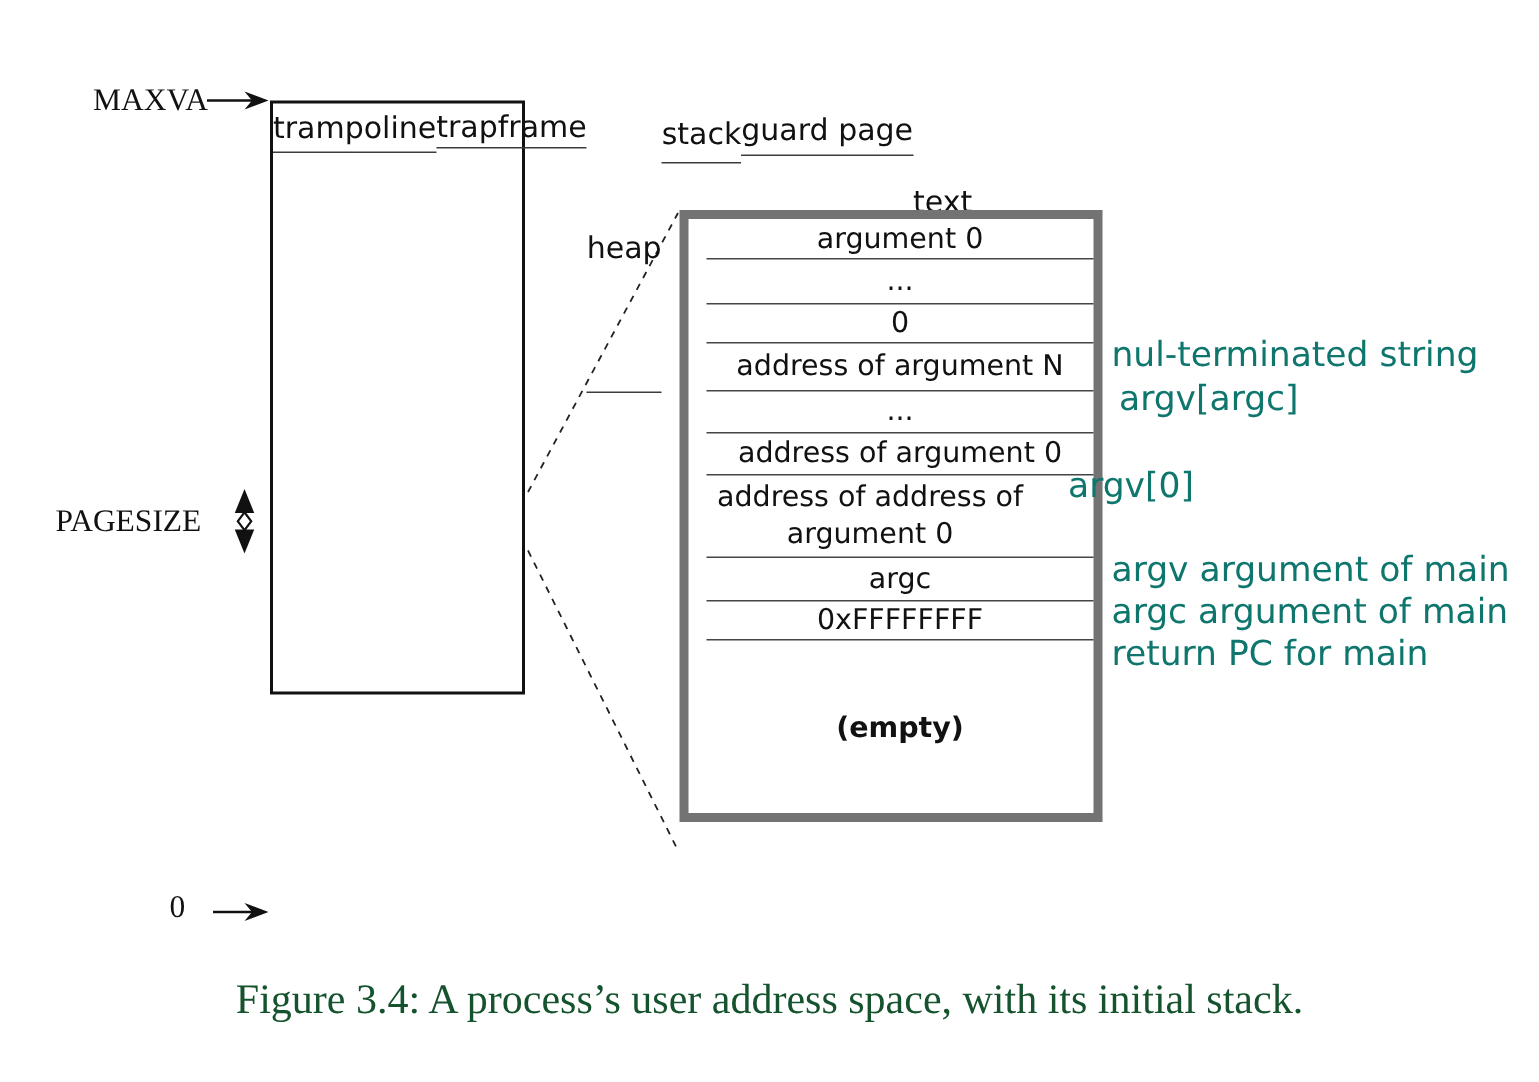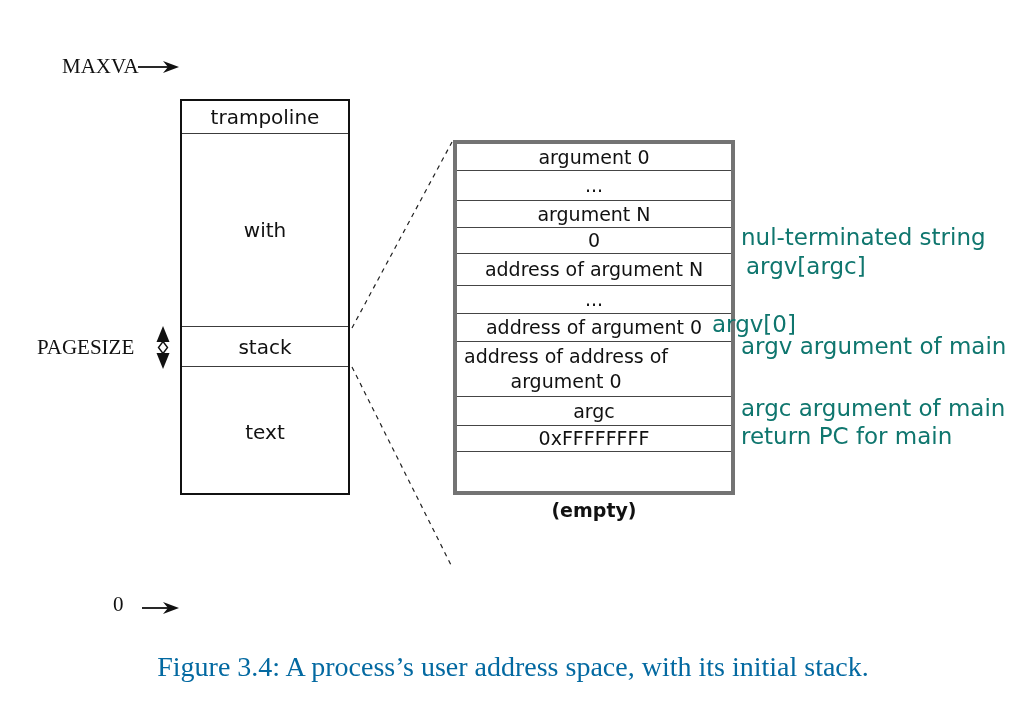--- a/index.html
+++ b/index.html
@@ -22,39 +22,39 @@
     white-space:nowrap;
   }
 
   
   .addr-box{
     position:absolute;
     left:180px;top:67px;
     width:170px;height:396px;
     border:2px solid #111111;
     box-sizing:border-box;
-    display:flex;flex-direction:column;margin-top:32px;
+    display:flex;flex-direction:row;
   }
   .addr-box .seg{
     display:flex;align-items:center;justify-content:center;
     font-size:20px;
     border-bottom:1.5px solid #3c3c3c;
     box-sizing:border-box;
     flex:0 0 auto;
   }
   .addr-box .seg:last-child{border-bottom:none;text-align:right;}
 
   
   .stack-box{
     position:absolute;
     left:453px;top:140px;
-    width:282px;height:355px;
-    border:4px solid #737373;
+    width:282px;height:408px;
+    border:6px solid #737373;
     box-sizing:border-box;
-    display:flex;flex-direction:column;
+    display:flex;flex-direction:column;padding-left:12px;
   }
   .stack-box .row{
     display:flex;align-items:center;justify-content:center;
     font-size:19px;
     border-bottom:1.5px solid #454545;
     box-sizing:border-box;
     flex:0 0 auto;
     line-height:1.3;
   }
   .stack-box .row:last-child{border-bottom:none;font-weight:bold;}
@@ -74,21 +74,21 @@
     color:#0f766e;
     line-height:26px;
   }
 
   .caption{
     position:absolute;
     left:0;top:651px;width:1026px;
     text-align:center;
     font-family:"Liberation Serif", serif;
     font-size:28px;
-    color:#0369a1;
+    color:#14532d;
   }
 </style>
 </head>
 <body>
 
 <div id="canvas">
 
   <svg class="overlay">
 
     <g>
@@ -110,42 +110,43 @@
     <line x1="352" y1="328" x2="452" y2="142" stroke="#222222" stroke-width="1.2" stroke-dasharray="4.5,4.5"></line>
     <line x1="352" y1="367" x2="451" y2="565" stroke="#222222" stroke-width="1.2" stroke-dasharray="4.5,4.5"></line>
   </svg>
 
   <div class="mono-label" style="left:62px;top:54px;">MAXVA</div>
   <div class="mono-label" style="left:37px;top:335px;">PAGESIZE</div>
   <div class="mono-label" style="left:113px;top:592px;">0</div>
 
   <div class="addr-box">
     <div class="seg" style="height:33px">trampoline</div>
-    <div class="seg" style="height:193px">with</div>
+    <div class="seg" style="height:30px">trapframe</div>
+    <div class="seg" style="height:193px">heap</div>
     <div class="seg" style="height:40px">stack</div>
+    <div class="seg" style="height:35px">guard page</div>
     <div class="seg" style="height:130px">text</div>
   </div>
 
   <div class="stack-box">
     <div class="row" style="height:27px">argument 0</div>
     <div class="row" style="height:30px">...</div>
-    <div class="row" style="height:27px">argument N</div>
     <div class="row" style="height:26px">0</div>
     <div class="row" style="height:32px">address of argument N</div>
     <div class="row" style="height:28px">...</div>
     <div class="row" style="height:28px">address of argument 0</div>
     <div class="row wrap2" style="height:55px">address of address of
  argument 0</div>
     <div class="row" style="height:29px">argc</div>
     <div class="row" style="height:26px">0xFFFFFFFF</div>
     <div class="row" style="height:116px">(empty)</div>
   </div>
 
   <div class="annot" style="top:224px;">nul-terminated string</div>
   <div class="annot" style="top:253px;left:746px;">argv[argc]</div>
   <div class="annot" style="top:311px;left:712px;">argv[0]</div>
-  <div class="annot" style="top:333px;text-align:center;">argv argument of main</div>
+  <div class="annot" style="top:367px;text-align:center;">argv argument of main</div>
   <div class="annot" style="top:395px;">argc argument of main</div>
   <div class="annot" style="top:423px;">return PC for main</div>
 
   <div class="caption">Figure 3.4: A process’s user address space, with its initial stack.</div>
 
 </div>
 
 </body></html>

